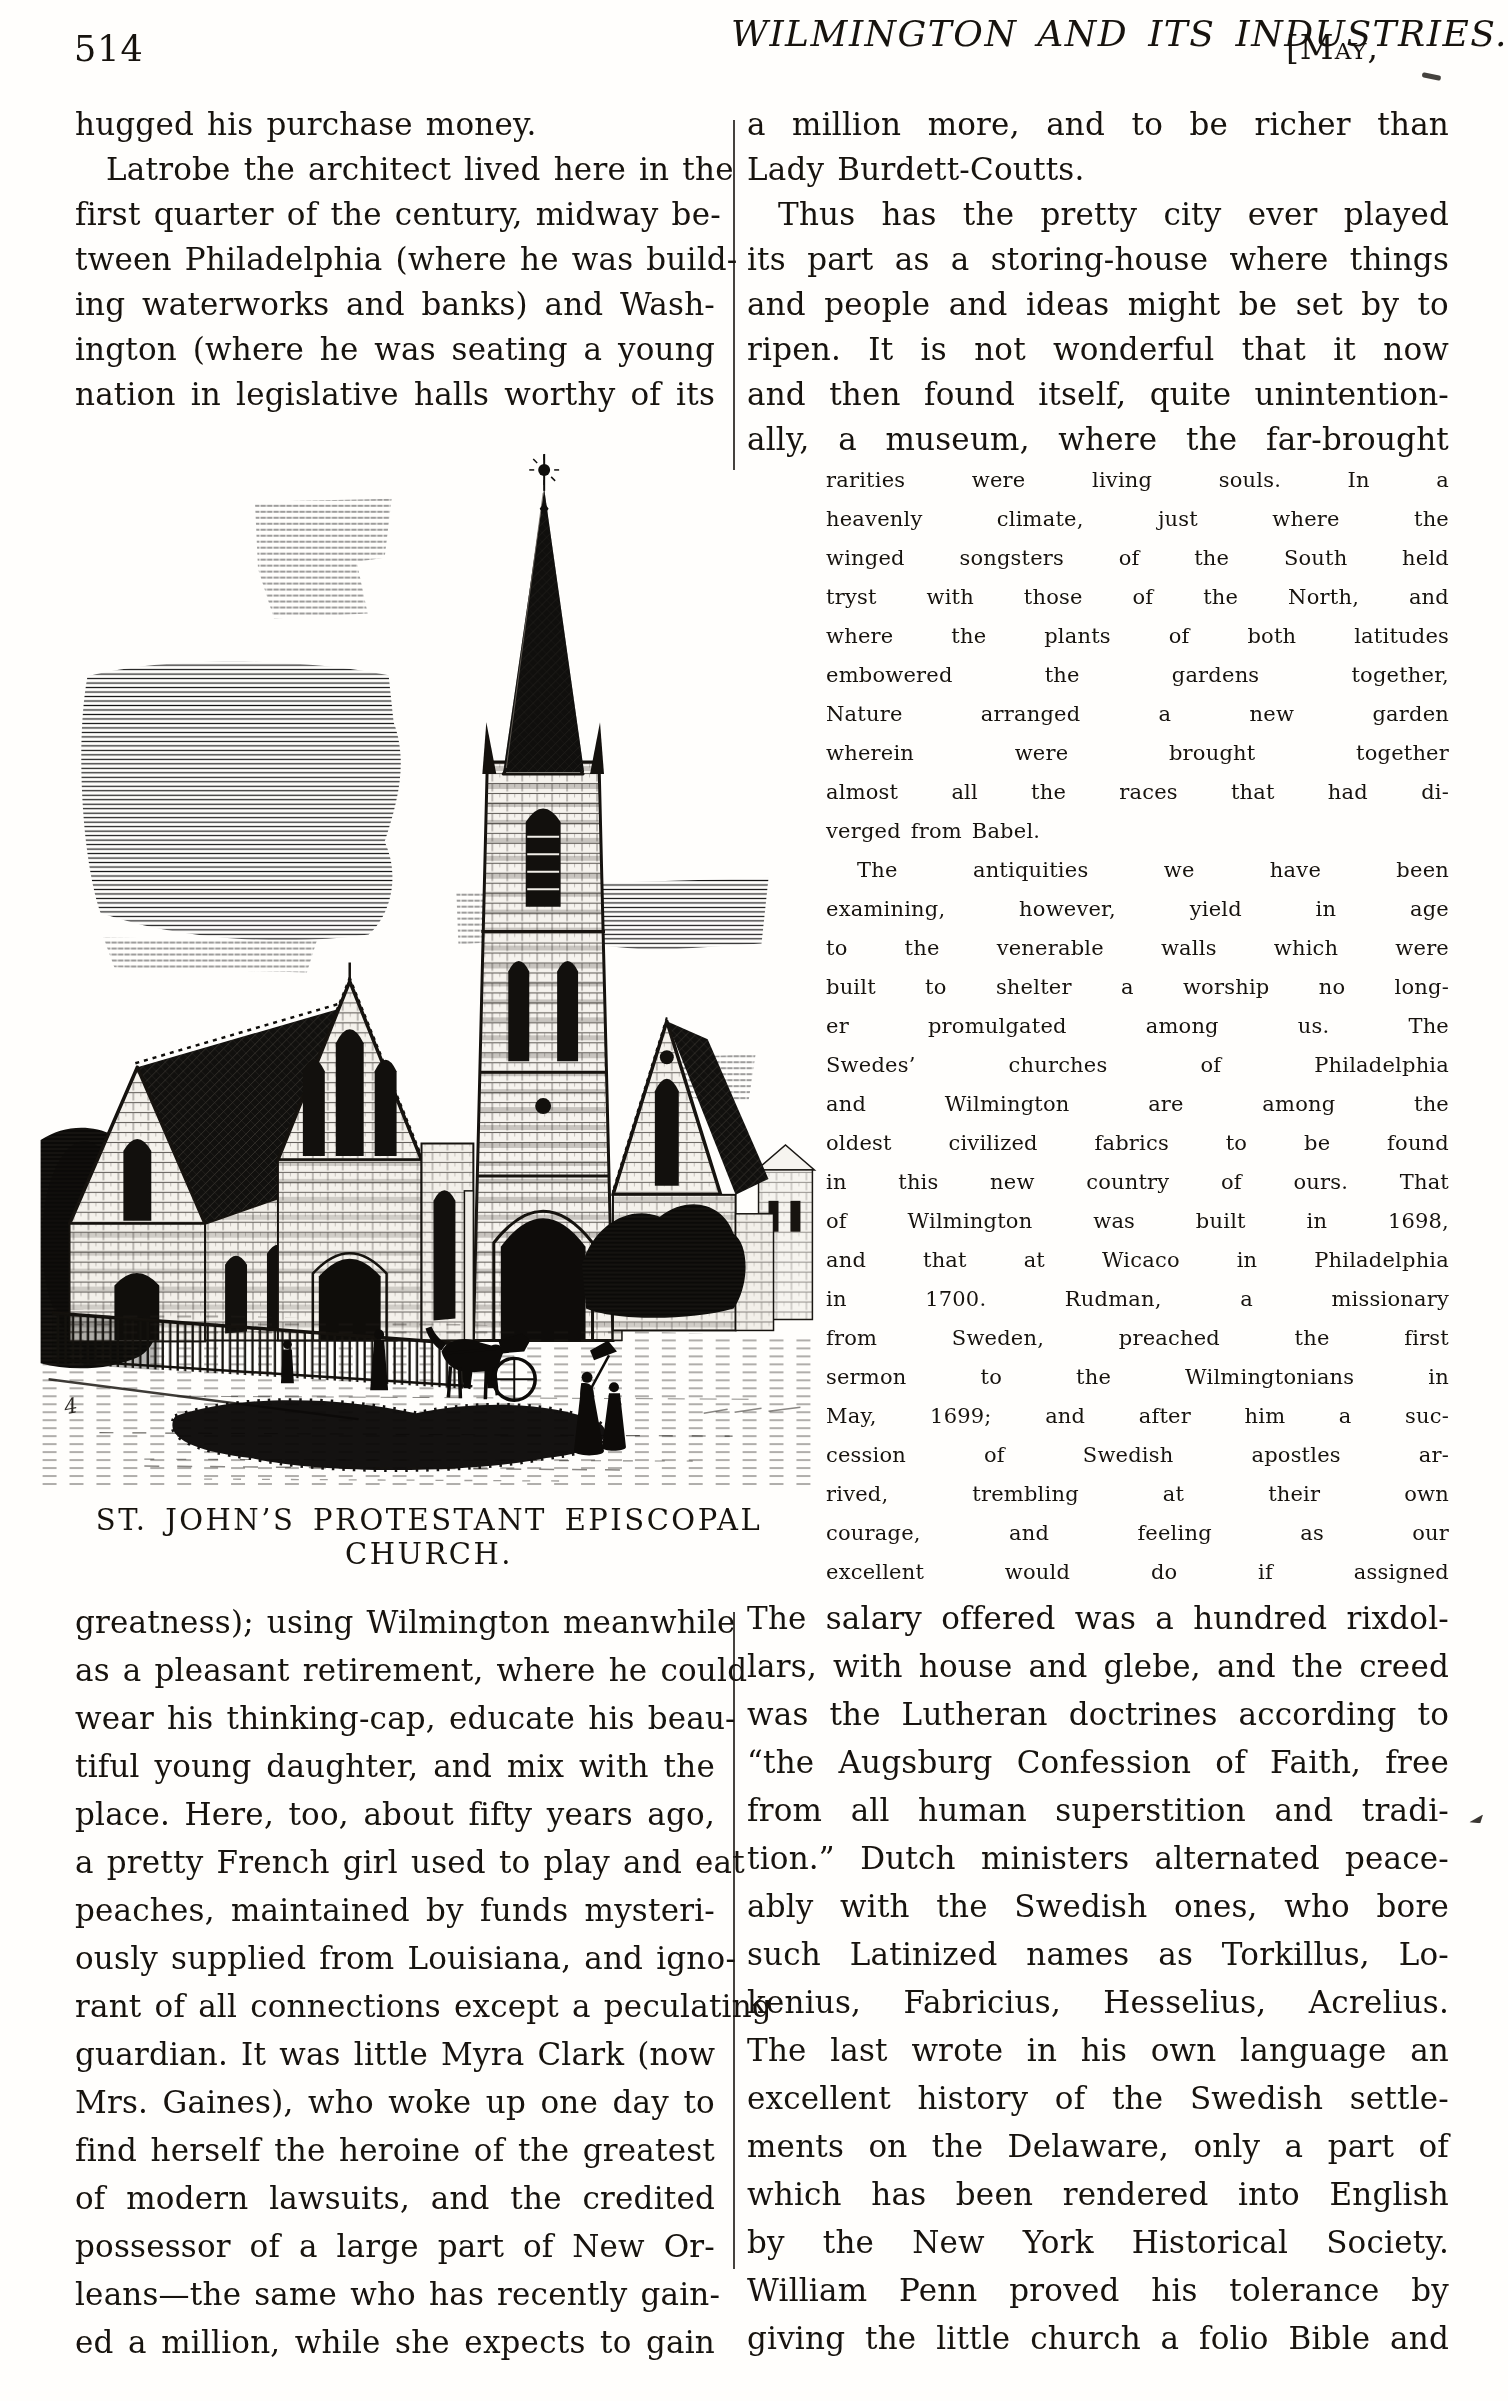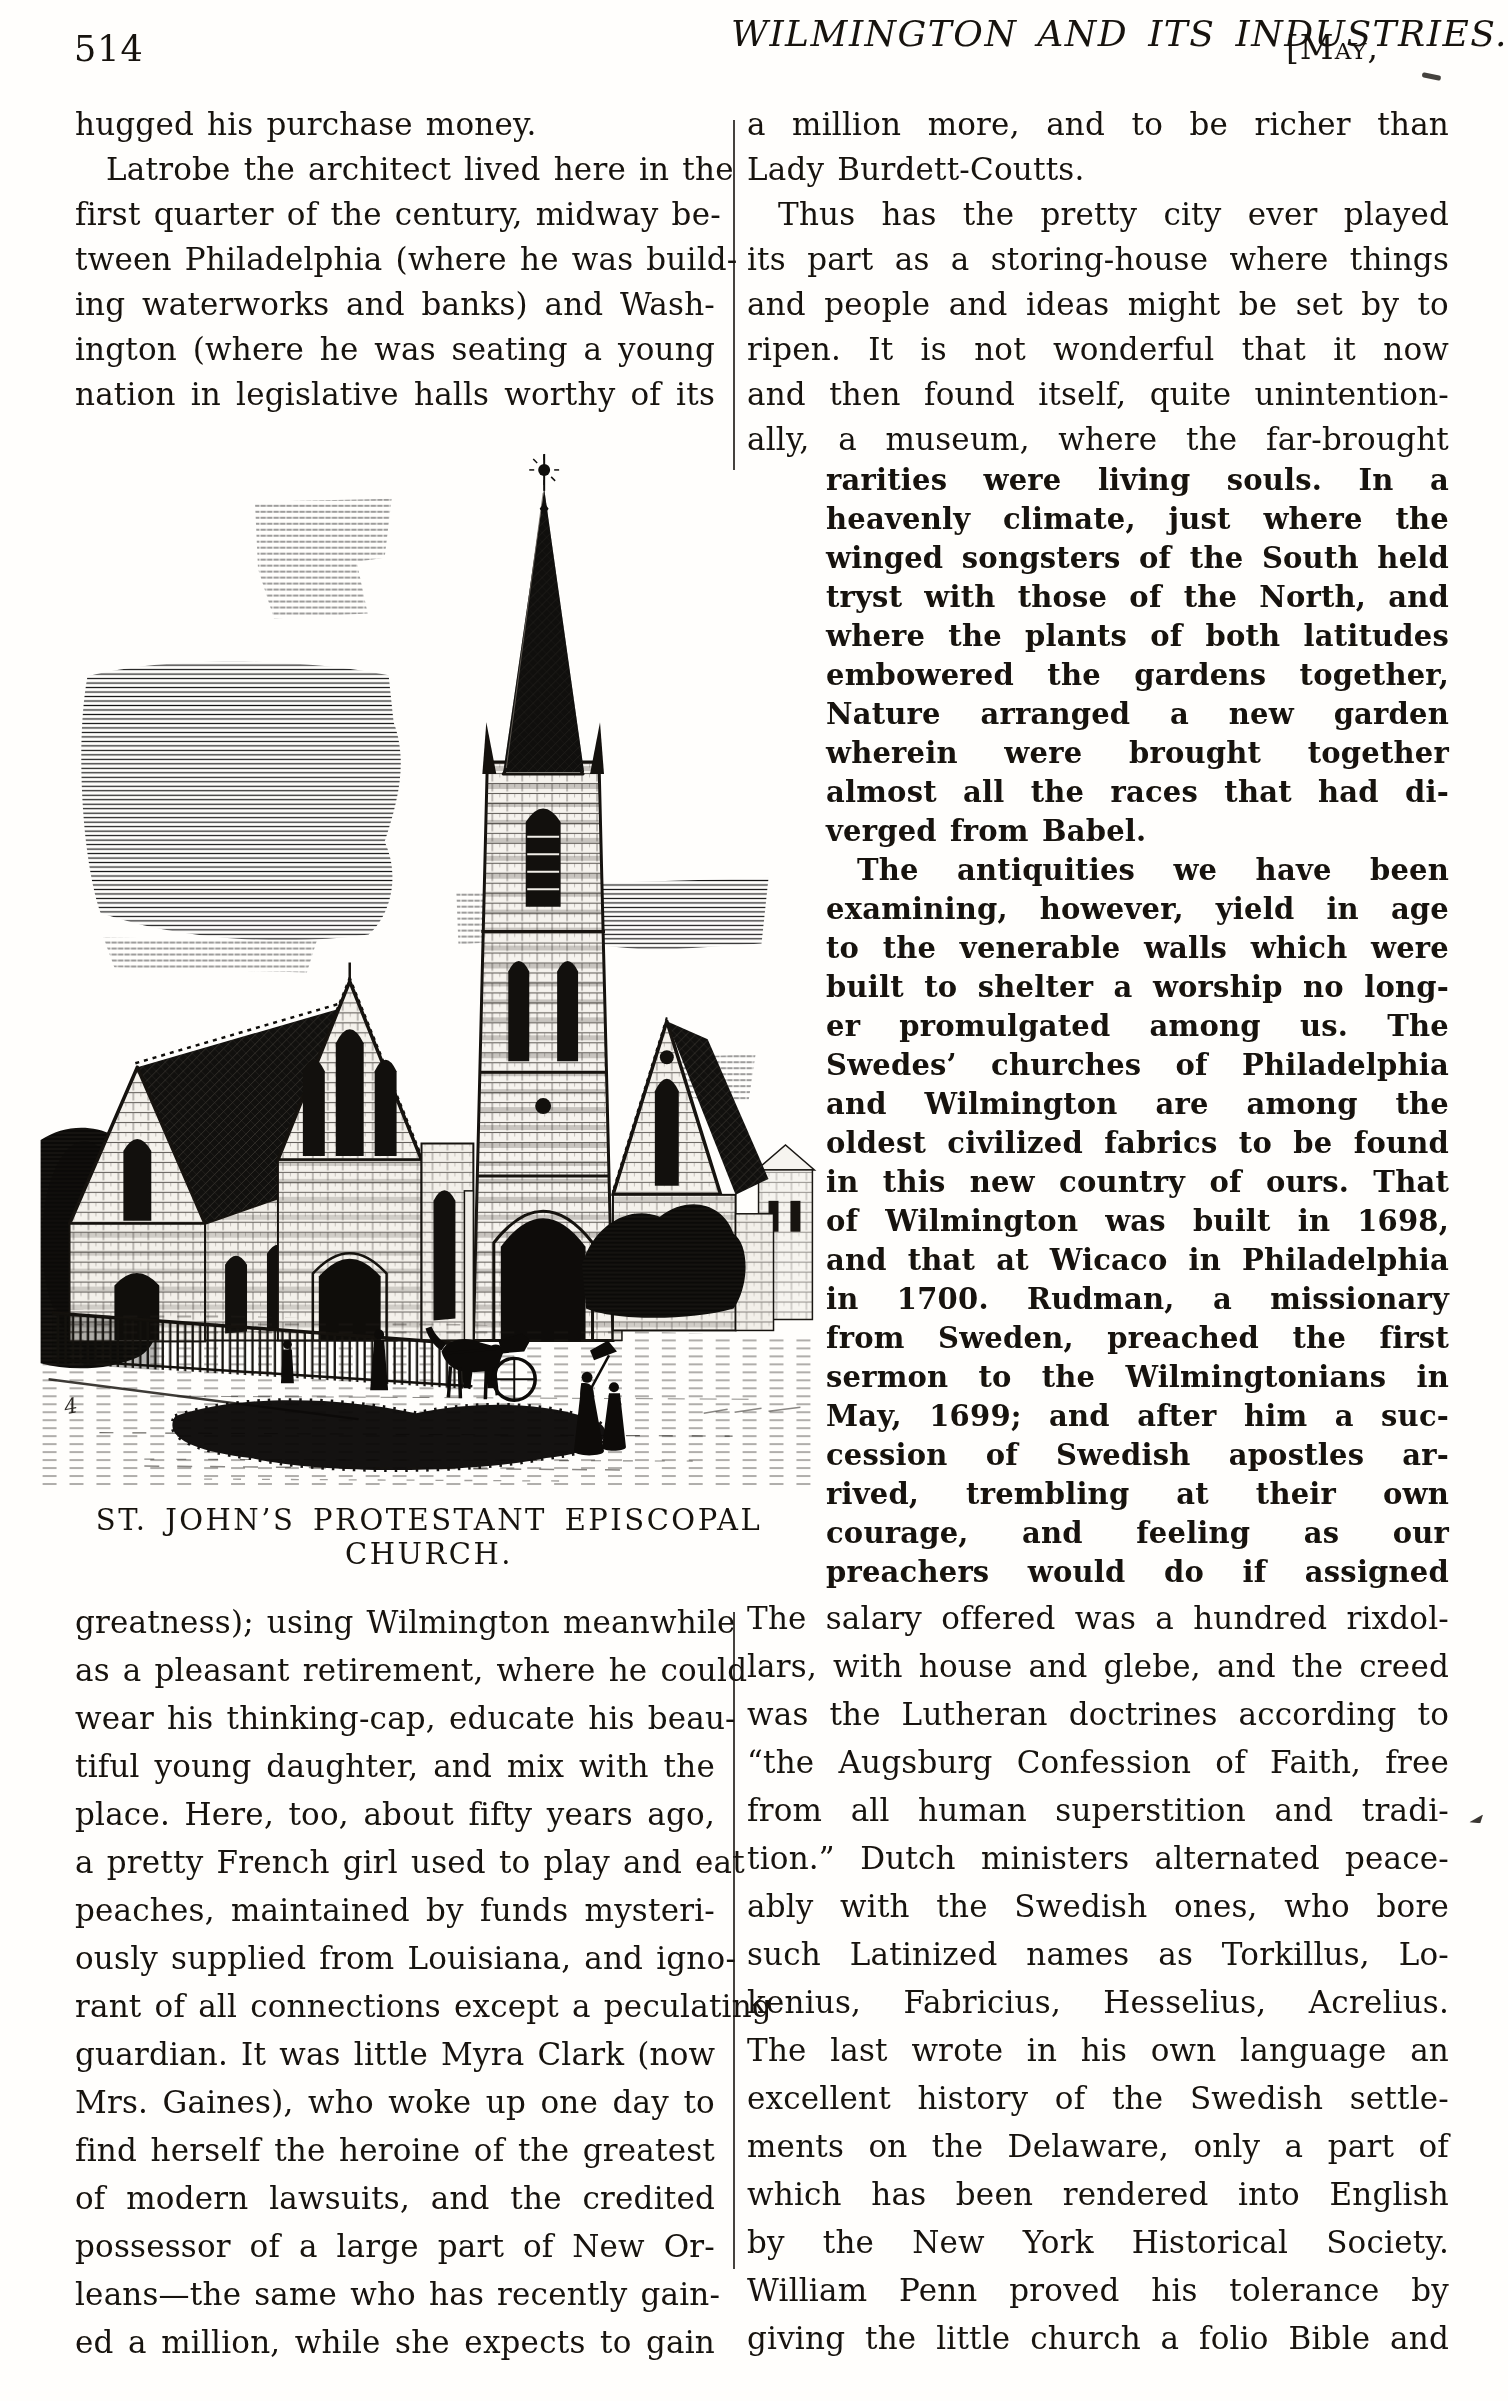--- a/index.html
+++ b/index.html
@@ -11,21 +11,21 @@
   .running-title{position:absolute;left:0;top:13px;width:100%;text-align:right;
         font-style:italic;font-size:36px;letter-spacing:1.5px;word-spacing:7px;}
   .issue{position:absolute;left:1286px;top:28px;font-size:33px;font-variant:small-caps;letter-spacing:1px;}
   
   .col{position:absolute;letter-spacing:0.2px;word-spacing:3px;}
   .tline{text-align:justify;text-align-last:justify;white-space:nowrap;}
   .tline.nojust{text-align-last:left;}
   .tline.ind{text-indent:31px;}
   #lt{left:75px;top:102px;width:640px;font-size:31px;line-height:45px;}
   #rt{left:747px;top:102px;width:702px;font-size:31px;line-height:45px;}
-  #rn{left:826px;top:461px;width:623px;font-size:29px;line-height:39px;font-weight:bold;}
+  #rn{left:826px;top:461px;width:623px;font-size:21px;line-height:39px;}
   #lb{left:75px;top:1598px;width:640px;font-size:31px;line-height:48px;}
   #rb{left:747px;top:1594px;width:702px;font-size:31px;line-height:48px;}
   .vrule{position:absolute;width:1.5px;background:var(--ink);opacity:.8;}
   .vrule.top{left:733px;top:120px;height:350px;}
   .vrule.bottom{left:733px;top:1612px;height:657px;}
   
   .engraving{position:absolute;left:39px;top:443px;width:779px;height:1047px;}
   .caption{position:absolute;left:40px;top:1503px;width:778px;text-align:center;
         font-size:29px;letter-spacing:2.5px;word-spacing:6px;}
   .stray1{position:absolute;left:1422px;top:74px;width:19px;height:4.5px;background:var(--ink);
@@ -88,21 +88,21 @@
       <div class="tline">in this new country of ours.  That</div>
       <div class="tline">of Wilmington was built in 1698,</div>
       <div class="tline">and that at Wicaco in Philadelphia</div>
       <div class="tline">in 1700.  Rudman, a missionary</div>
       <div class="tline">from Sweden, preached the first</div>
       <div class="tline">sermon to the Wilmingtonians in</div>
       <div class="tline">May, 1699; and after him a suc-</div>
       <div class="tline">cession of Swedish apostles ar-</div>
       <div class="tline">rived, trembling at their own</div>
       <div class="tline">courage, and feeling as our</div>
-      <div class="tline">preachers would do if assigned</div>
+      <div class="tline">excellent would do if assigned</div>
     </section>
   <section class="col" id="lb">
       <div class="tline">greatness); using Wilmington meanwhile</div>
       <div class="tline">as a pleasant retirement, where he could</div>
       <div class="tline">wear his thinking-cap, educate his beau-</div>
       <div class="tline">tiful young daughter, and mix with the</div>
       <div class="tline">place.  Here, too, about fifty years ago,</div>
       <div class="tline">a pretty French girl used to play and eat</div>
       <div class="tline">peaches, maintained by funds mysteri-</div>
       <div class="tline">ously supplied from Louisiana, and igno-</div>

